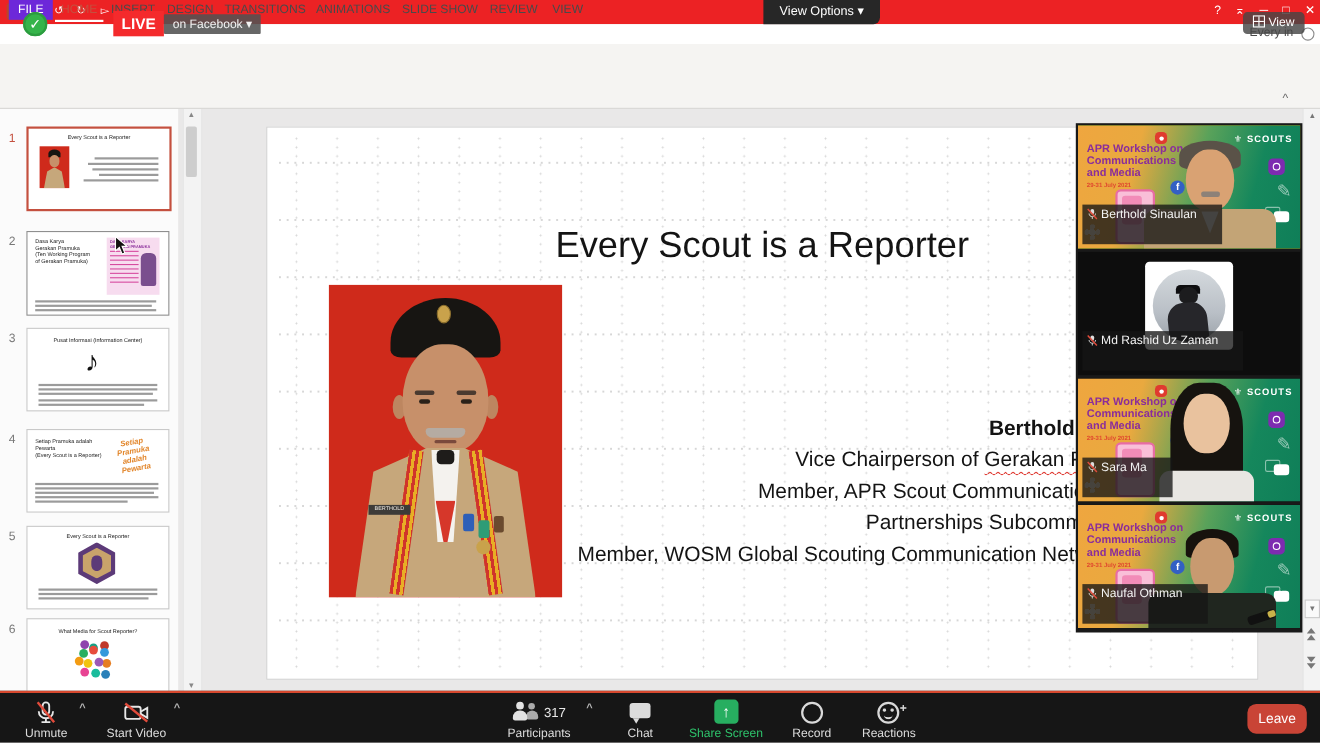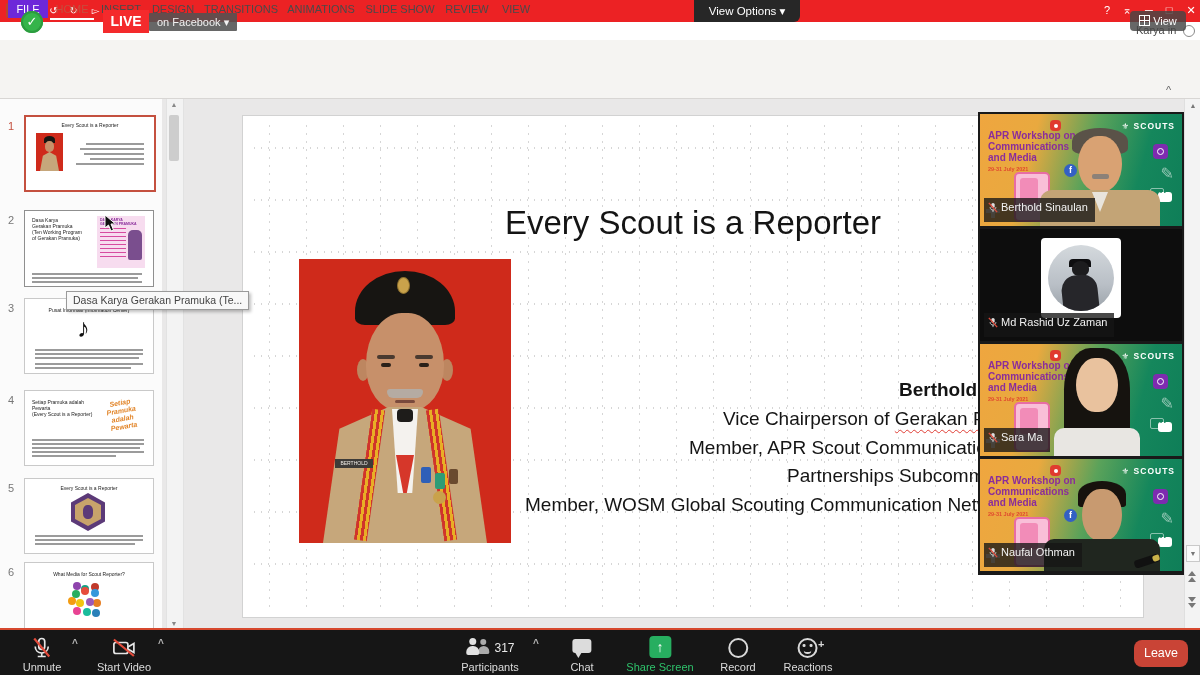--- a/index.html
+++ b/index.html
@@ -118,22 +118,22 @@
   .fb{position:absolute;left:84px;top:50px;width:13px;height:13px;background:#3360C4;border-radius:50%;
     color:#fff;font-size:9px;font-weight:bold;text-align:center;line-height:13px;}
   .reddot{position:absolute;left:70px;top:6px;width:11px;height:11px;background:#E03A2F;border-radius:4px;}
   .reddot:before{content:"";position:absolute;left:3.5px;top:3.5px;width:4px;height:4px;background:#fff;border-radius:50%;}
   .phone{position:absolute;left:34px;bottom:4px;width:32px;height:46px;background:#F9BFD8;border:2px solid #E86CA4;border-radius:5px;}
   .phone:before{content:"";position:absolute;left:4px;top:4px;width:18px;height:26px;background:#F28CB8;border-radius:3px;}
   .flower{position:absolute;left:6px;bottom:8px;width:14px;height:14px;background:
     radial-gradient(circle 3px at 7px 7px,#F2E4C9 99%,transparent),radial-gradient(circle 2.5px at 2px 7px,#EFD9B8 99%,transparent),
     radial-gradient(circle 2.5px at 12px 7px,#EFD9B8 99%,transparent),radial-gradient(circle 2.5px at 7px 2px,#EFD9B8 99%,transparent),
     radial-gradient(circle 2.5px at 7px 12px,#EFD9B8 99%,transparent);}
-  .namelabel{position:absolute;left:4px;bottom:4px;height:24px;background:rgba(22,22,22,.78);color:#F2F2F2;
-    font-size:11px;line-height:18px;padding:0 7px 0 4px;z-index:5;}
+  .namelabel{position:absolute;left:4px;bottom:4px;height:36px;background:rgba(22,22,22,.78);color:#F2F2F2;
+    font-size:11px;line-height:18px;padding:0 23px 0 4px;z-index:5;}
   .namelabel svg{vertical-align:-2px;margin-right:3px;}
   .tile-active{outline:2px solid #9DB92F;outline-offset:-2px;}
   
   .hairB{position:absolute;left:92px;top:14px;width:56px;height:26px;background:#5A5248;border-radius:50% 50% 20% 20%;}
   .faceB{position:absolute;left:98px;top:22px;width:44px;height:56px;background:#D9A273;border-radius:45%/50%;}
   .mustB{position:absolute;left:112px;top:60px;width:17px;height:5px;background:#8C8178;border-radius:2px;}
   .bodyB{position:absolute;left:60px;top:76px;width:120px;height:36px;background:#C3A476;border-radius:12px 12px 0 0;}
   .scarfB{position:absolute;left:112px;top:78px;width:16px;height:20px;background:#E8E4DC;clip-path:polygon(0 0,100% 0,50% 100%);}
   .hairS{position:absolute;left:84px;top:4px;width:66px;height:104px;background:#16130F;border-radius:40% 40% 22% 22%;}
   .faceS{position:absolute;left:96px;top:14px;width:42px;height:54px;background:#E9C29E;border-radius:45%/50%;}
@@ -210,21 +210,21 @@
   <div class="abs tabsrow"></div>
   <div class="abs tab tab-file" style="left:8px;width:40px;">FILE</div>
   <div class="abs tab tab-home" style="left:50px;width:44px;">HOME</div>
   <div class="abs tab" style="left:98px;width:46px;">INSERT</div>
   <div class="abs tab" style="left:148px;width:50px;">DESIGN</div>
   <div class="abs tab" style="left:202px;width:78px;">TRANSITIONS</div>
   <div class="abs tab" style="left:284px;width:74px;">ANIMATIONS</div>
   <div class="abs tab" style="left:362px;width:76px;">SLIDE SHOW</div>
   <div class="abs tab" style="left:442px;width:50px;">REVIEW</div>
   <div class="abs tab" style="left:496px;width:40px;">VIEW</div>
-  <div class="abs signin">Karya in</div>
+  <div class="abs signin">Every in</div>
   <div class="abs lens"></div>
 
   <div class="abs ribbon"></div>
 
   <div class="abs bigbtn" style="left:10px;top:44px;width:34px;">
     <div style="width:16px;height:20px;border:1.5px solid #8A8A8A;border-radius:2px;margin:0 auto;background:#E9E5E0;"></div>
     <div>Paste</div>
     <div style="font-size:7px;color:#777;">▾</div>
   </div>
   <div class="abs rbtn nw" style="left:50px;top:44px;"><span class="rico">✂</span><span>Cut</span></div>
@@ -419,21 +419,20 @@
       <div class="abs medal" style="left:150px;top:210px;width:9px;height:15px;background:#6A4A2E;"></div>
       <div class="abs" style="left:134px;top:232px;width:13px;height:13px;background:#C9A24B;border-radius:50%;"></div>
     </div>
     <div class="abs slide-line nw" style="left:656px;top:263px;font-weight:bold;">Berthold Sinau</div>
     <div class="abs slide-line nw" style="left:480px;top:292px;"><span>Vice Chairperson of </span><span class="misspell">Gerakan Pramu</span></div>
     <div class="abs slide-line nw" style="left:446px;top:321px;">Member, APR Scout Communication</div>
     <div class="abs slide-line nw" style="left:544px;top:349px;">Partnerships Subcommi</div>
     <div class="abs slide-line nw" style="left:282px;top:378px;">Member, WOSM Global Scouting Communication Netw</div>
   </div>
 
-  <div class="abs tooltip nw">Dasa Karya  Gerakan Pramuka (Te...</div>
   <svg class="abs cursor" width="14" height="18" viewBox="0 0 14 18">
     <polygon points="1,1 1,14 4.5,11 7,17 9.5,16 7,10 11.5,10" fill="#111" stroke="#fff" stroke-width="1"></polygon>
   </svg>
 
   <div class="abs rstrip">
     <div style="position:absolute;left:0;top:4px;width:100%;text-align:center;font-size:7px;color:#777;">▲</div>
   </div>
   <div class="abs sbtn" style="top:545px;height:15px;border:1px solid #C9C9C9;background:#FAFAFA;line-height:15px;">▼</div>
   <div class="abs sbtn" style="top:570px;">
       <div class="tri up"></div>

